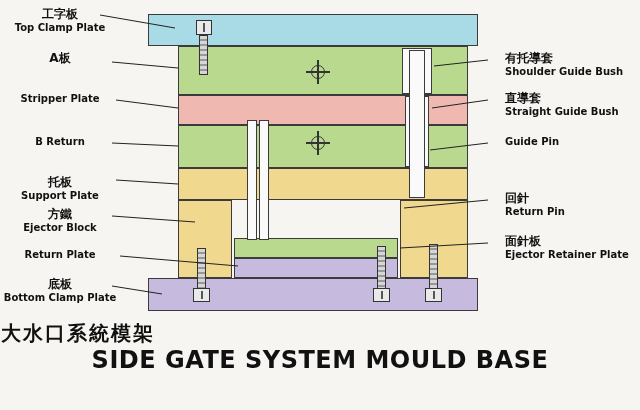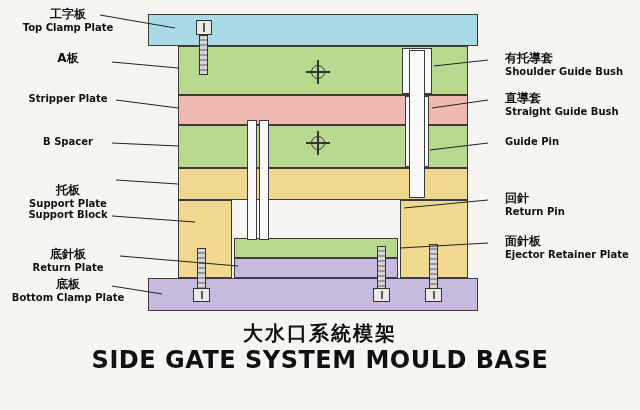--- a/index.html
+++ b/index.html
@@ -23,23 +23,23 @@
   .screw-head{position:absolute;background:#e9e9e9;border:1px solid #333;box-sizing:border-box;}
   .screw-head::after{content:"";position:absolute;left:50%;top:2px;bottom:2px;width:2px;margin-left:-1px;background:#555;}
   .target{position:absolute;width:18px;height:18px;}
   .target .ring{position:absolute;left:2px;top:2px;right:2px;bottom:2px;border:1.6px solid #333;border-radius:50%;}
   .target::before{content:"";position:absolute;left:-3px;right:-3px;top:50%;height:1.6px;margin-top:-0.8px;background:#333;}
   .target::after{content:"";position:absolute;top:-3px;bottom:-3px;left:50%;width:1.6px;margin-left:-0.8px;background:#333;}
   .leaders{position:absolute;left:0;top:0;pointer-events:none;}
   .lbl{position:absolute;font-weight:bold;line-height:13px;}
   .lbl .zh{font-size:12px;}
   .lbl .en{font-size:10px;}
-  .lbl.left{left:0;width:120px;text-align:center;padding-left:8px;}
+  .lbl.left{left:0;width:120px;text-align:center;}
   .lbl.right{left:496px;width:148px;text-align:left;margin-left:9px;}
-  .title-zh{position:absolute;top:320px;left:16px;width:608px;text-align:center;
+  .title-zh{position:absolute;top:320px;left:1px;width:608px;text-align:left;
     font-size:20px;font-weight:bold;letter-spacing:2px;}
   .title-en{position:absolute;top:346px;left:0;width:640px;text-align:center;
     font-size:24px;font-weight:bold;letter-spacing:0.5px;}
 </style>
 </head>
 <body>
 
 <div class="stage">
 
   <div class="plate cyan" style="left:148px;top:14px;width:330px;height:32px;"></div>
@@ -101,31 +101,31 @@
     <div class="zh">工字板</div>
     <div class="en">Top Clamp Plate</div>
   </div>
   <div class="lbl left" style="top:52px">
     <div class="zh">A板</div>
   </div>
   <div class="lbl left" style="top:92px">
     <div class="en">Stripper Plate</div>
   </div>
   <div class="lbl left" style="top:135px">
-    <div class="en">B Spacer</div>
+    <div class="en">B Return</div>
   </div>
-  <div class="lbl left" style="top:184px">
+  <div class="lbl left" style="top:176px">
     <div class="zh">托板</div>
     <div class="en">Support Plate</div>
   </div>
   <div class="lbl left" style="top:208px">
-    <div class="en">Support Block</div>
+    <div class="zh">方鐵</div>
+    <div class="en">Ejector Block</div>
   </div>
   <div class="lbl left" style="top:248px">
-    <div class="zh">底針板</div>
     <div class="en">Return Plate</div>
   </div>
   <div class="lbl left" style="top:278px">
     <div class="zh">底板</div>
     <div class="en">Bottom Clamp Plate</div>
   </div>
 
   <div class="lbl right" style="top:52px">
     <div class="zh">有托導套</div>
     <div class="en">Shoulder Guide Bush</div>

